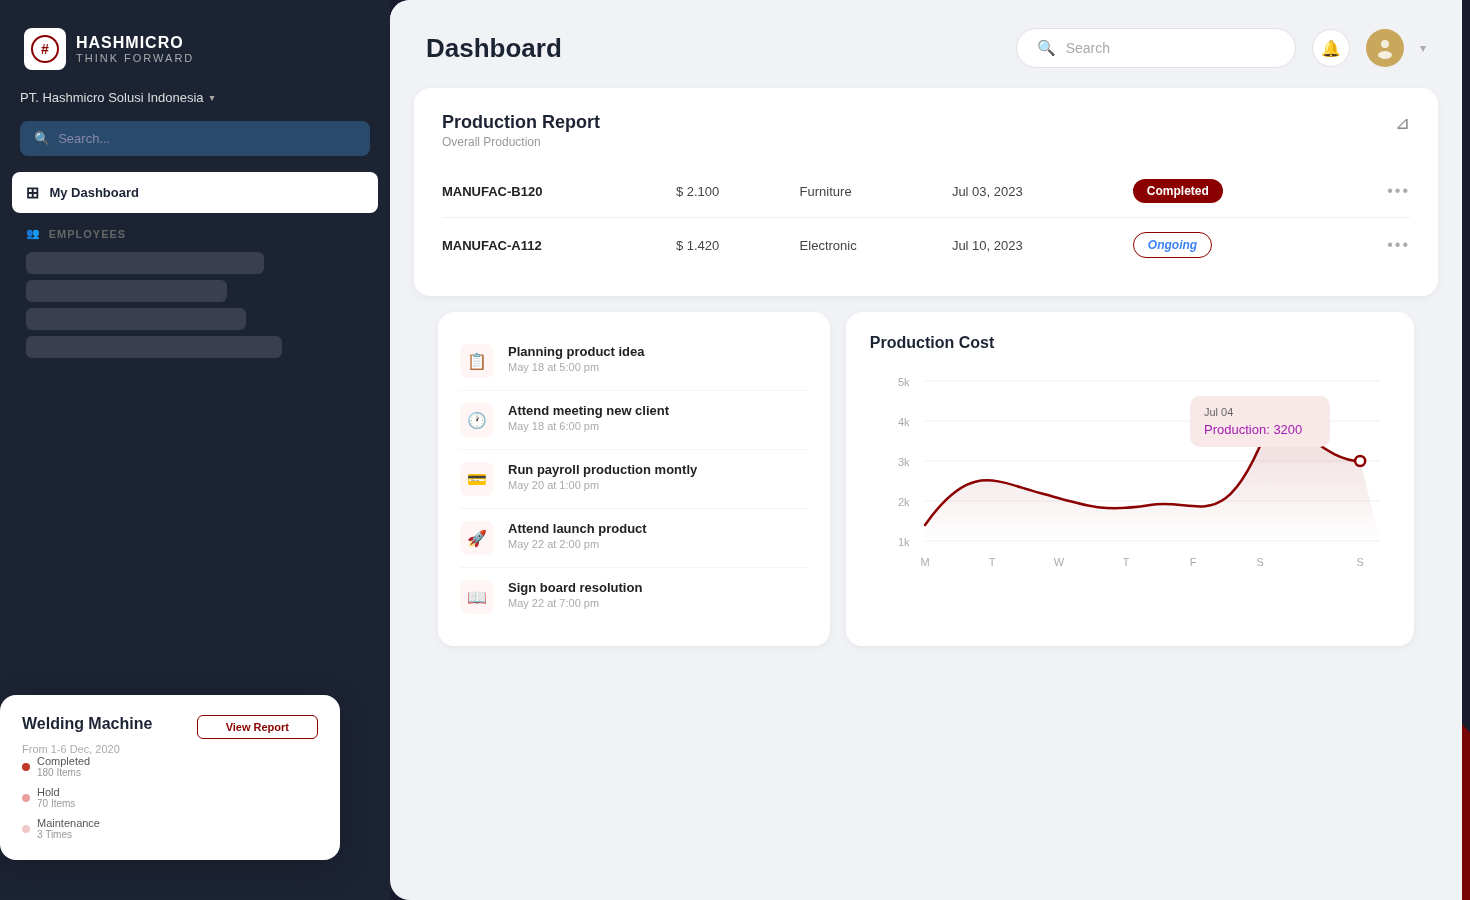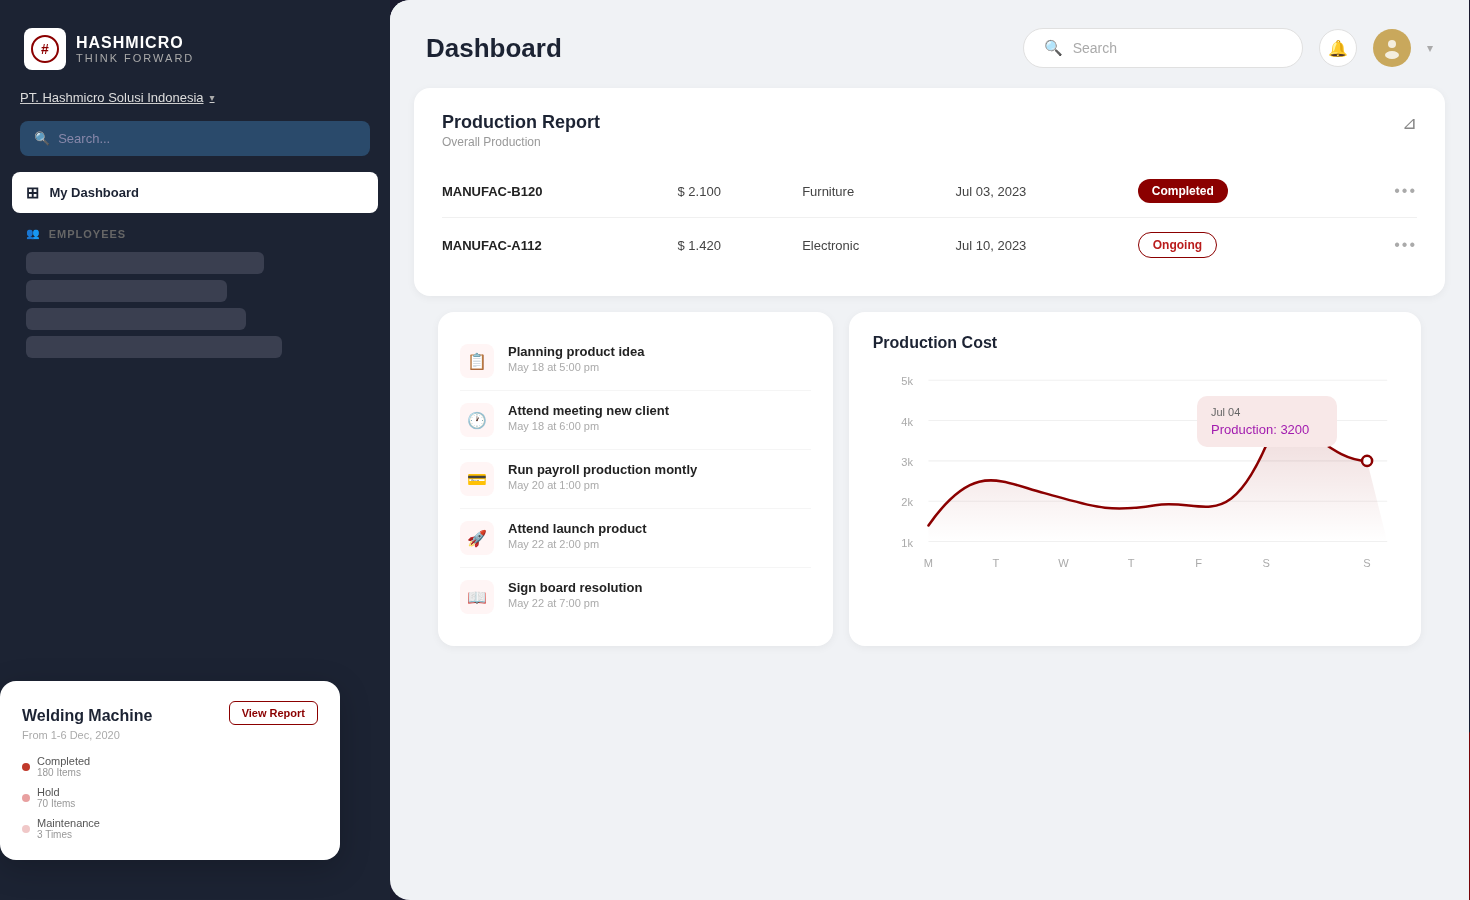--- a/index.html
+++ b/index.html
@@ -88,21 +88,20 @@
     }
 
     .company-selector {
       padding: 0 20px 16px;
       display: flex;
       align-items: center;
       gap: 6px;
       color: #ccc;
       font-size: 13px;
       cursor: pointer;
-      text-decoration: underline;
     }
     .company-selector span { color: #ddd; }
     .company-selector .chevron { color: #aaa; font-size: 10px; }
 
     .sidebar-search {
       margin: 0 20px 16px;
       background: #2a4a6b;
       border: none;
       border-radius: 8px;
       padding: 10px 14px;
@@ -160,21 +159,21 @@
       border-radius: 6px;
       background: #3a3f50;
       margin: 6px 14px;
     }
 
     
     .main-content {
       position: absolute;
       left: 390px;
       top: 0;
-      right: 1px;
+      right: 8px;
       height: 900px;
       background: #f0f2f5;
       z-index: 2;
       border-radius: 20px 0 0 20px;
       overflow: hidden;
       padding: 0;
     }
 
     
     .dashboard-header {
@@ -306,22 +305,23 @@
       border-radius: 16px;
       font-size: 12px;
       font-weight: 600;
     }
     .badge-completed {
       background: #8b0000;
       color: #fff;
     }
     .badge-ongoing {
       background: #fff;
-      color: #b91c1c;
+      color: #3b82f6;
       border: 1.5px solid #8b0000;
+      font-style: italic;
     }
 
     .more-dots { color: #aaa; cursor: pointer; font-size: 16px; letter-spacing: 2px; }
 
     
     .bottom-row {
       display: grid;
       grid-template-columns: 1fr 1.45fr;
       gap: 16px;
       padding: 0 24px;
@@ -422,46 +422,45 @@
       width: 340px;
       background: #fff;
       border-radius: 16px;
       padding: 20px 22px;
       box-shadow: 0 8px 32px rgba(0,0,0,0.2);
       z-index: 10;
     }
 
     .welding-header {
       display: flex;
-      align-items: flex-end;
+      align-items: flex-start;
       justify-content: space-between;
       margin-bottom: 4px;
     }
 
     .welding-title {
       font-size: 16px;
       font-weight: 700;
       color: #1c2333;
     }
 
     .view-report-btn {
       background: #fff;
       border: 1.5px solid #8b0000;
       color: #8b0000;
       border-radius: 6px;
-      padding: 5px 12px;
+      padding: 5px 28px;
       font-size: 11px;
       font-weight: 600;
       cursor: pointer;
     }
 
     .welding-date {
       font-size: 11px;
       color: #aaa;
-      margin-bottom: 14px;
     }
 
     .welding-body {
       display: flex;
       align-items: center;
       gap: 16px;
     }
 
     .donut-container {
       position: relative;

